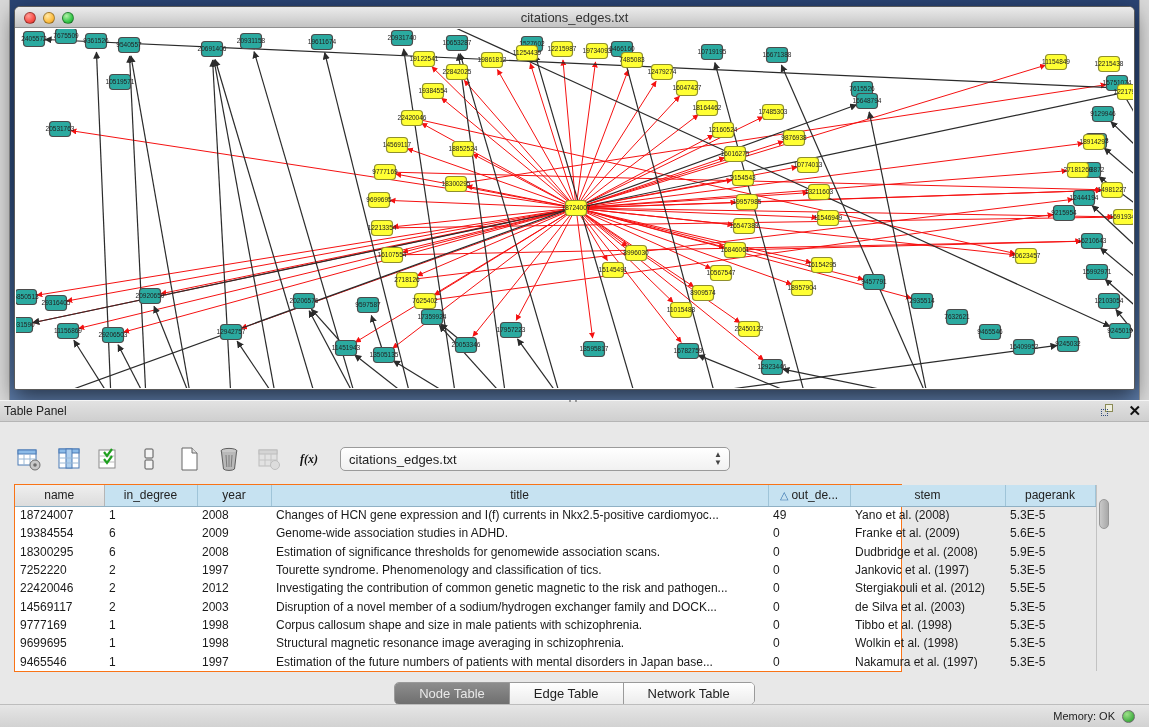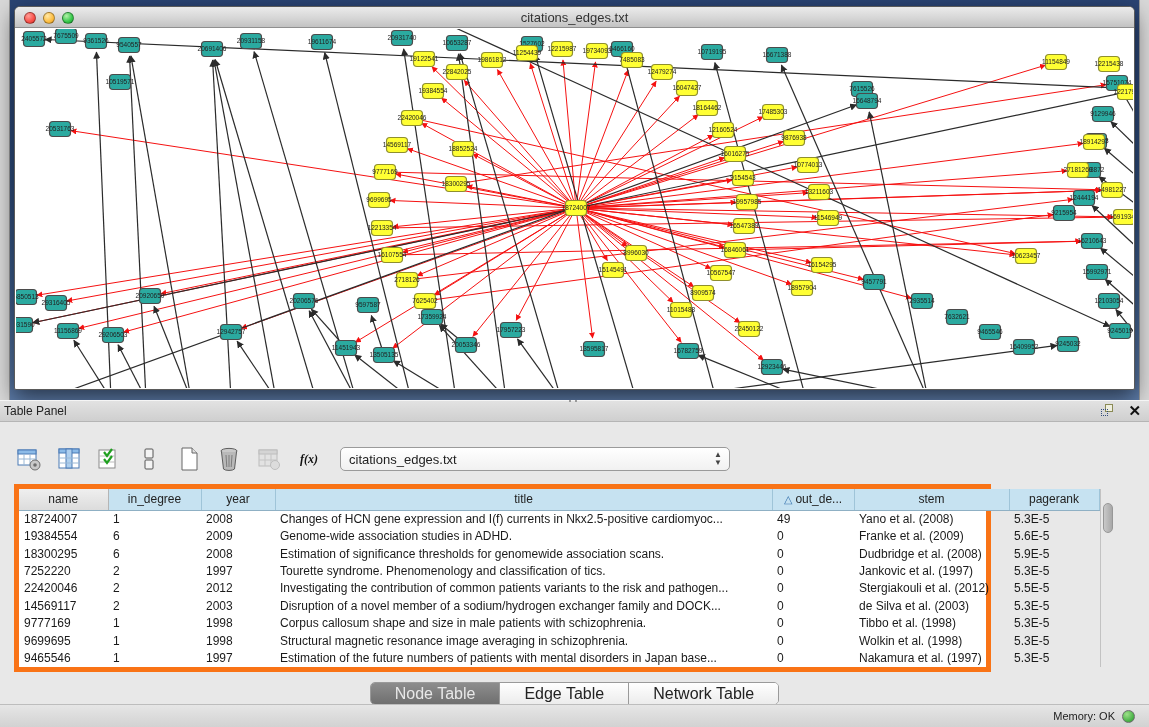--- a/index.html
+++ b/index.html
@@ -47,38 +47,38 @@
   .toolbar { position:absolute; left:14px; top:40px; right:38px; height:38px;
     display:flex; align-items:center; gap:10px; }
   .tb-ic { width:30px; height:30px; display:flex; align-items:center; justify-content:center; }
   .fx-label { font-size:12px; font-style:italic; font-family:"Liberation Serif", serif; font-weight:bold; color:#111; padding:0 4px; }
   .tbl-select { width:390px; height:24px; margin-left:6px; background:linear-gradient(180deg,#ffffff,#f1f1f1);
     border:1px solid #9a9a9a; border-radius:5px; display:flex; align-items:center; padding:0 8px; position:relative; }
   .tbl-select .val { font-size:13px; color:#222; }
   .tbl-select .updown { position:absolute; right:7px; top:3px; display:flex; flex-direction:column; line-height:8px; font-size:8px; color:#444; }
 
   
-  .grid-wrap { position:absolute; left:14px; top:84px; width:977px; height:188px;
-    background:#fff; border:5px solid #f97316; display:flex; }
+  .grid-wrap { position:absolute; left:14px; top:84px; width:888px; height:188px;
+    background:#fff; border:1px solid #f97316; display:flex; }
   table.grid { border-collapse:collapse; table-layout:fixed; width:1080px; font-size:12px; }
   table.grid th { height:21px; font-weight:normal; text-align:center; color:#222;
     background:#c6e2f1; border-right:1px solid #9fc4d8; border-bottom:1px solid #8fb0c4; overflow:hidden; white-space:nowrap; }
   table.grid th.gray { background:linear-gradient(180deg,#efefef,#dcdcdc); border-right:1px solid #b5b5b5; }
   table.grid td { height:16px; padding:0 5px; color:#1a1a1a; white-space:nowrap; overflow:hidden;
     text-overflow:clip; border:none; }
   .sort-tri { color:#3a76b0; font-size:11px; margin-right:3px; }
   .vscroll { width:15px; border-left:1px solid #c2c2c2; background:#fafafa; position:relative; }
   .vthumb { position:absolute; left:2px; top:14px; width:10px; height:30px; border-radius:5px;
     background:linear-gradient(90deg,#c9c9c9,#a8a8a8); border:1px solid #979797; }
 
   
   .seg-wrap { position:absolute; left:0; right:0; top:282px; display:flex; justify-content:center; }
   .seg { display:flex; border:1px solid #9a9a9a; border-radius:5px; overflow:hidden;
     box-shadow:0 1px 1px rgba(255,255,255,.7); }
-  .seg-btn { height:21px; padding:0 24px; font-size:16px; display:flex; align-items:center;
+  .seg-btn { height:21px; padding:0 24px; font-size:13px; display:flex; align-items:center;
     background:linear-gradient(180deg,#ffffff,#ececec); color:#222; border-right:1px solid #9a9a9a; cursor:default; }
   .seg-btn:last-child { border-right:none; }
   .seg-btn.sel { background:linear-gradient(180deg,#8d8d8d,#6f6f6f); color:#e8e8e8; }
 
   
   .statusbar { position:absolute; left:0; bottom:0; width:1149px; height:23px;
     background:linear-gradient(180deg,#e6e6e6,#d2d2d2); border-top:1px solid #bdbdbd;
     display:flex; align-items:center; justify-content:flex-end; padding-right:14px; gap:7px; }
   .statusbar .mem { font-size:11px; color:#222; }
   .mem-dot { width:13px; height:13px; border-radius:50%; border:1px solid #6d6d6d;
@@ -772,21 +772,21 @@
             <td>1997</td>
             <td>Tourette syndrome. Phenomenology and classification of tics.</td>
             <td>0</td>
             <td>Jankovic et al. (1997)</td>
             <td>5.3E-5</td>
           </tr>
           <tr>
             <td>22420046</td>
             <td>2</td>
             <td>2012</td>
-            <td>Investigating the contribution of common patients variants to the risk and pathogen...</td>
+            <td>Investigating the contribution of common genetic magnetic to the risk and pathogen...</td>
             <td>0</td>
             <td>Stergiakouli et al. (2012)</td>
             <td>5.5E-5</td>
           </tr>
           <tr>
             <td>14569117</td>
             <td>2</td>
             <td>2003</td>
             <td>Disruption of a novel member of a sodium/hydrogen exchanger family and DOCK...</td>
             <td>0</td>

